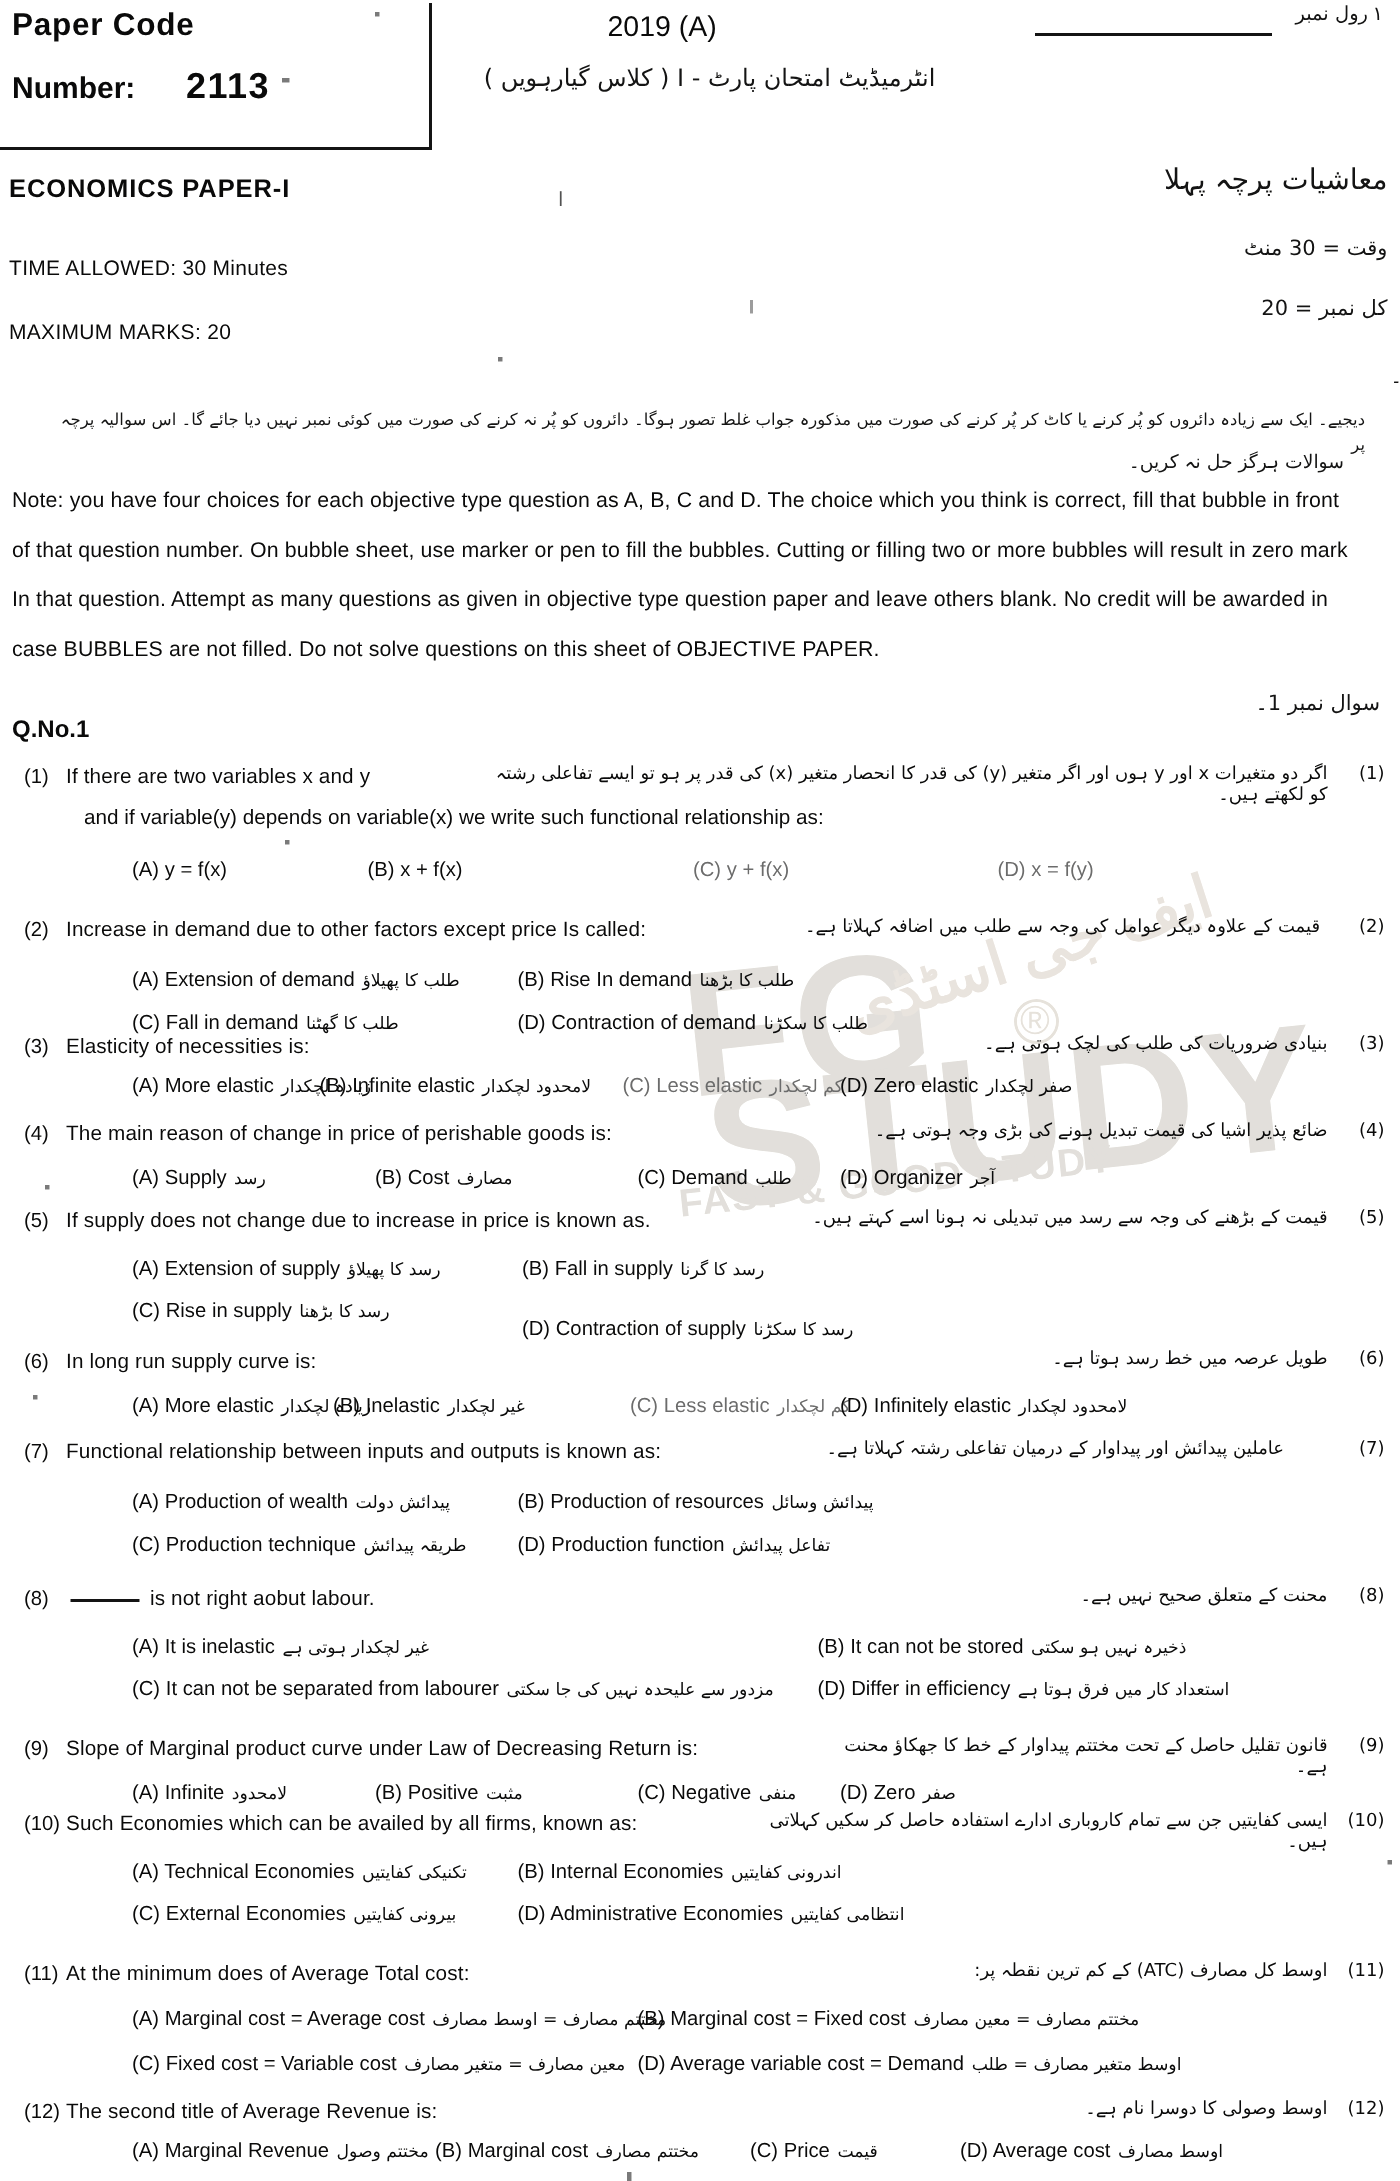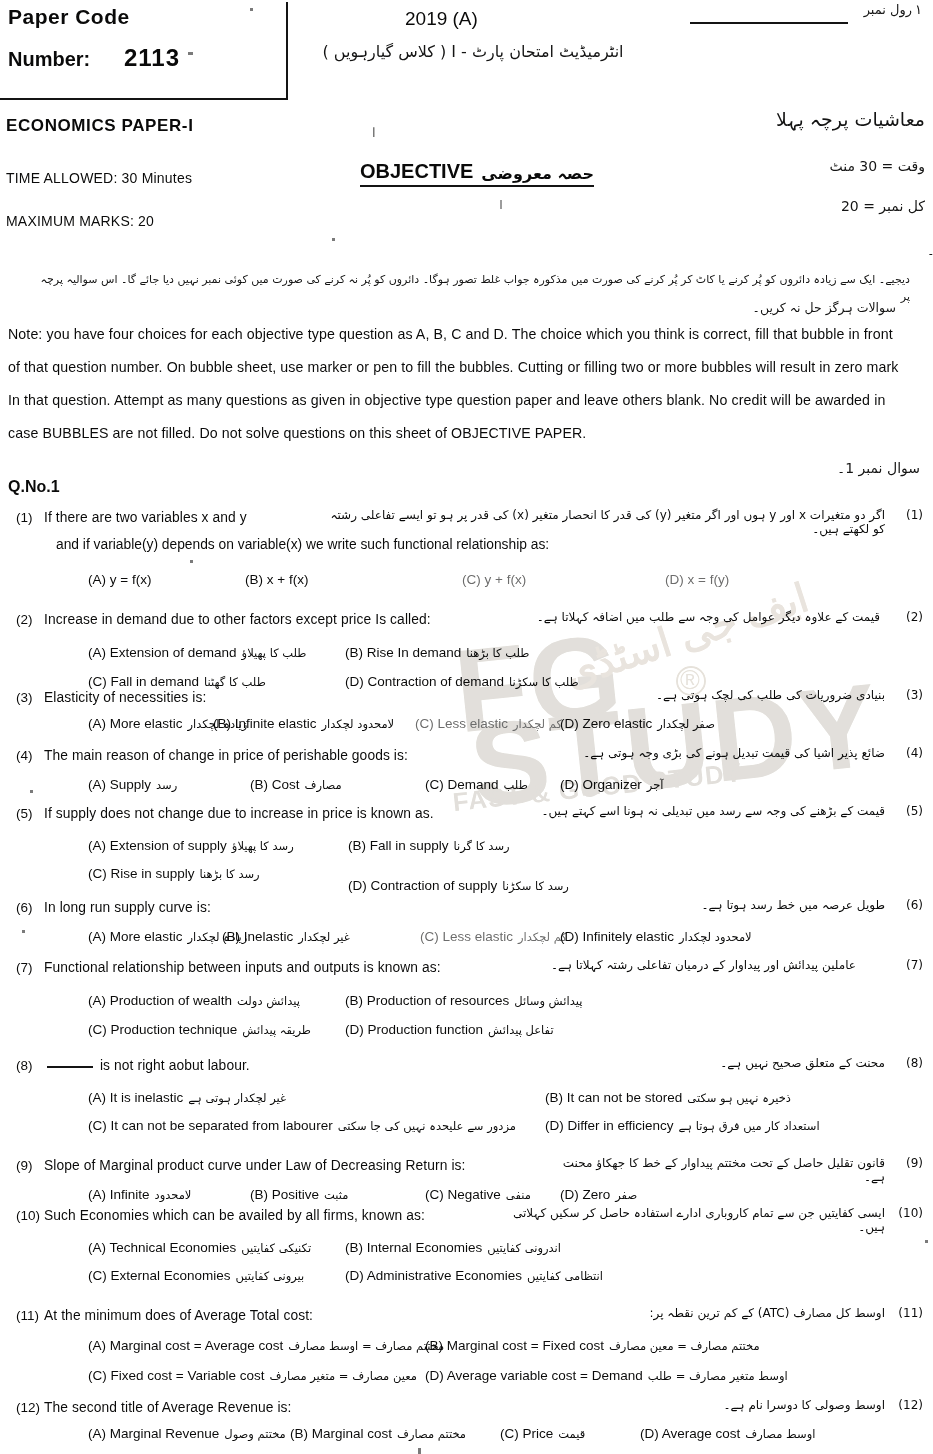--- a/index.html
+++ b/index.html
@@ -232,24 +232,20 @@
   <div class="abs en paper-code-num">2113</div>
 
   <div class="abs en subject-title">ECONOMICS  PAPER-I</div>
   <div class="abs en time-allowed">TIME ALLOWED: 30 Minutes</div>
   <div class="abs en max-marks">MAXIMUM  MARKS:  20</div>
 
   <div class="abs en year">2019 (A)</div>
   <div class="abs ur exam-ur" style="text-align:center;">انٹرمیڈیٹ امتحان پارٹ - I ( کلاس گیارہویں )</div>
   <div class="abs en stray-mark">ا</div>
 
-  <div class="abs objective-wrap">
-    <span class="en">OBJECTIVE</span>
-    <span class="objective-ur">حصہ معروضی</span>
-  </div>
 
   <div class="abs rollno-line"></div>
   <div class="abs ur rollno-ur">رول نمبر</div>
   <div class="abs ur pg-1">١</div>
 
   <div class="abs ur subject-ur">معاشیات  پرچہ  پہلا</div>
   <div class="abs ur time-ur">وقت  =  30  منٹ</div>
   <div class="abs ur marks-ur">کل نمبر = 20</div>
 
   <div class="abs ur note-ur-label">نوٹ۔</div>

